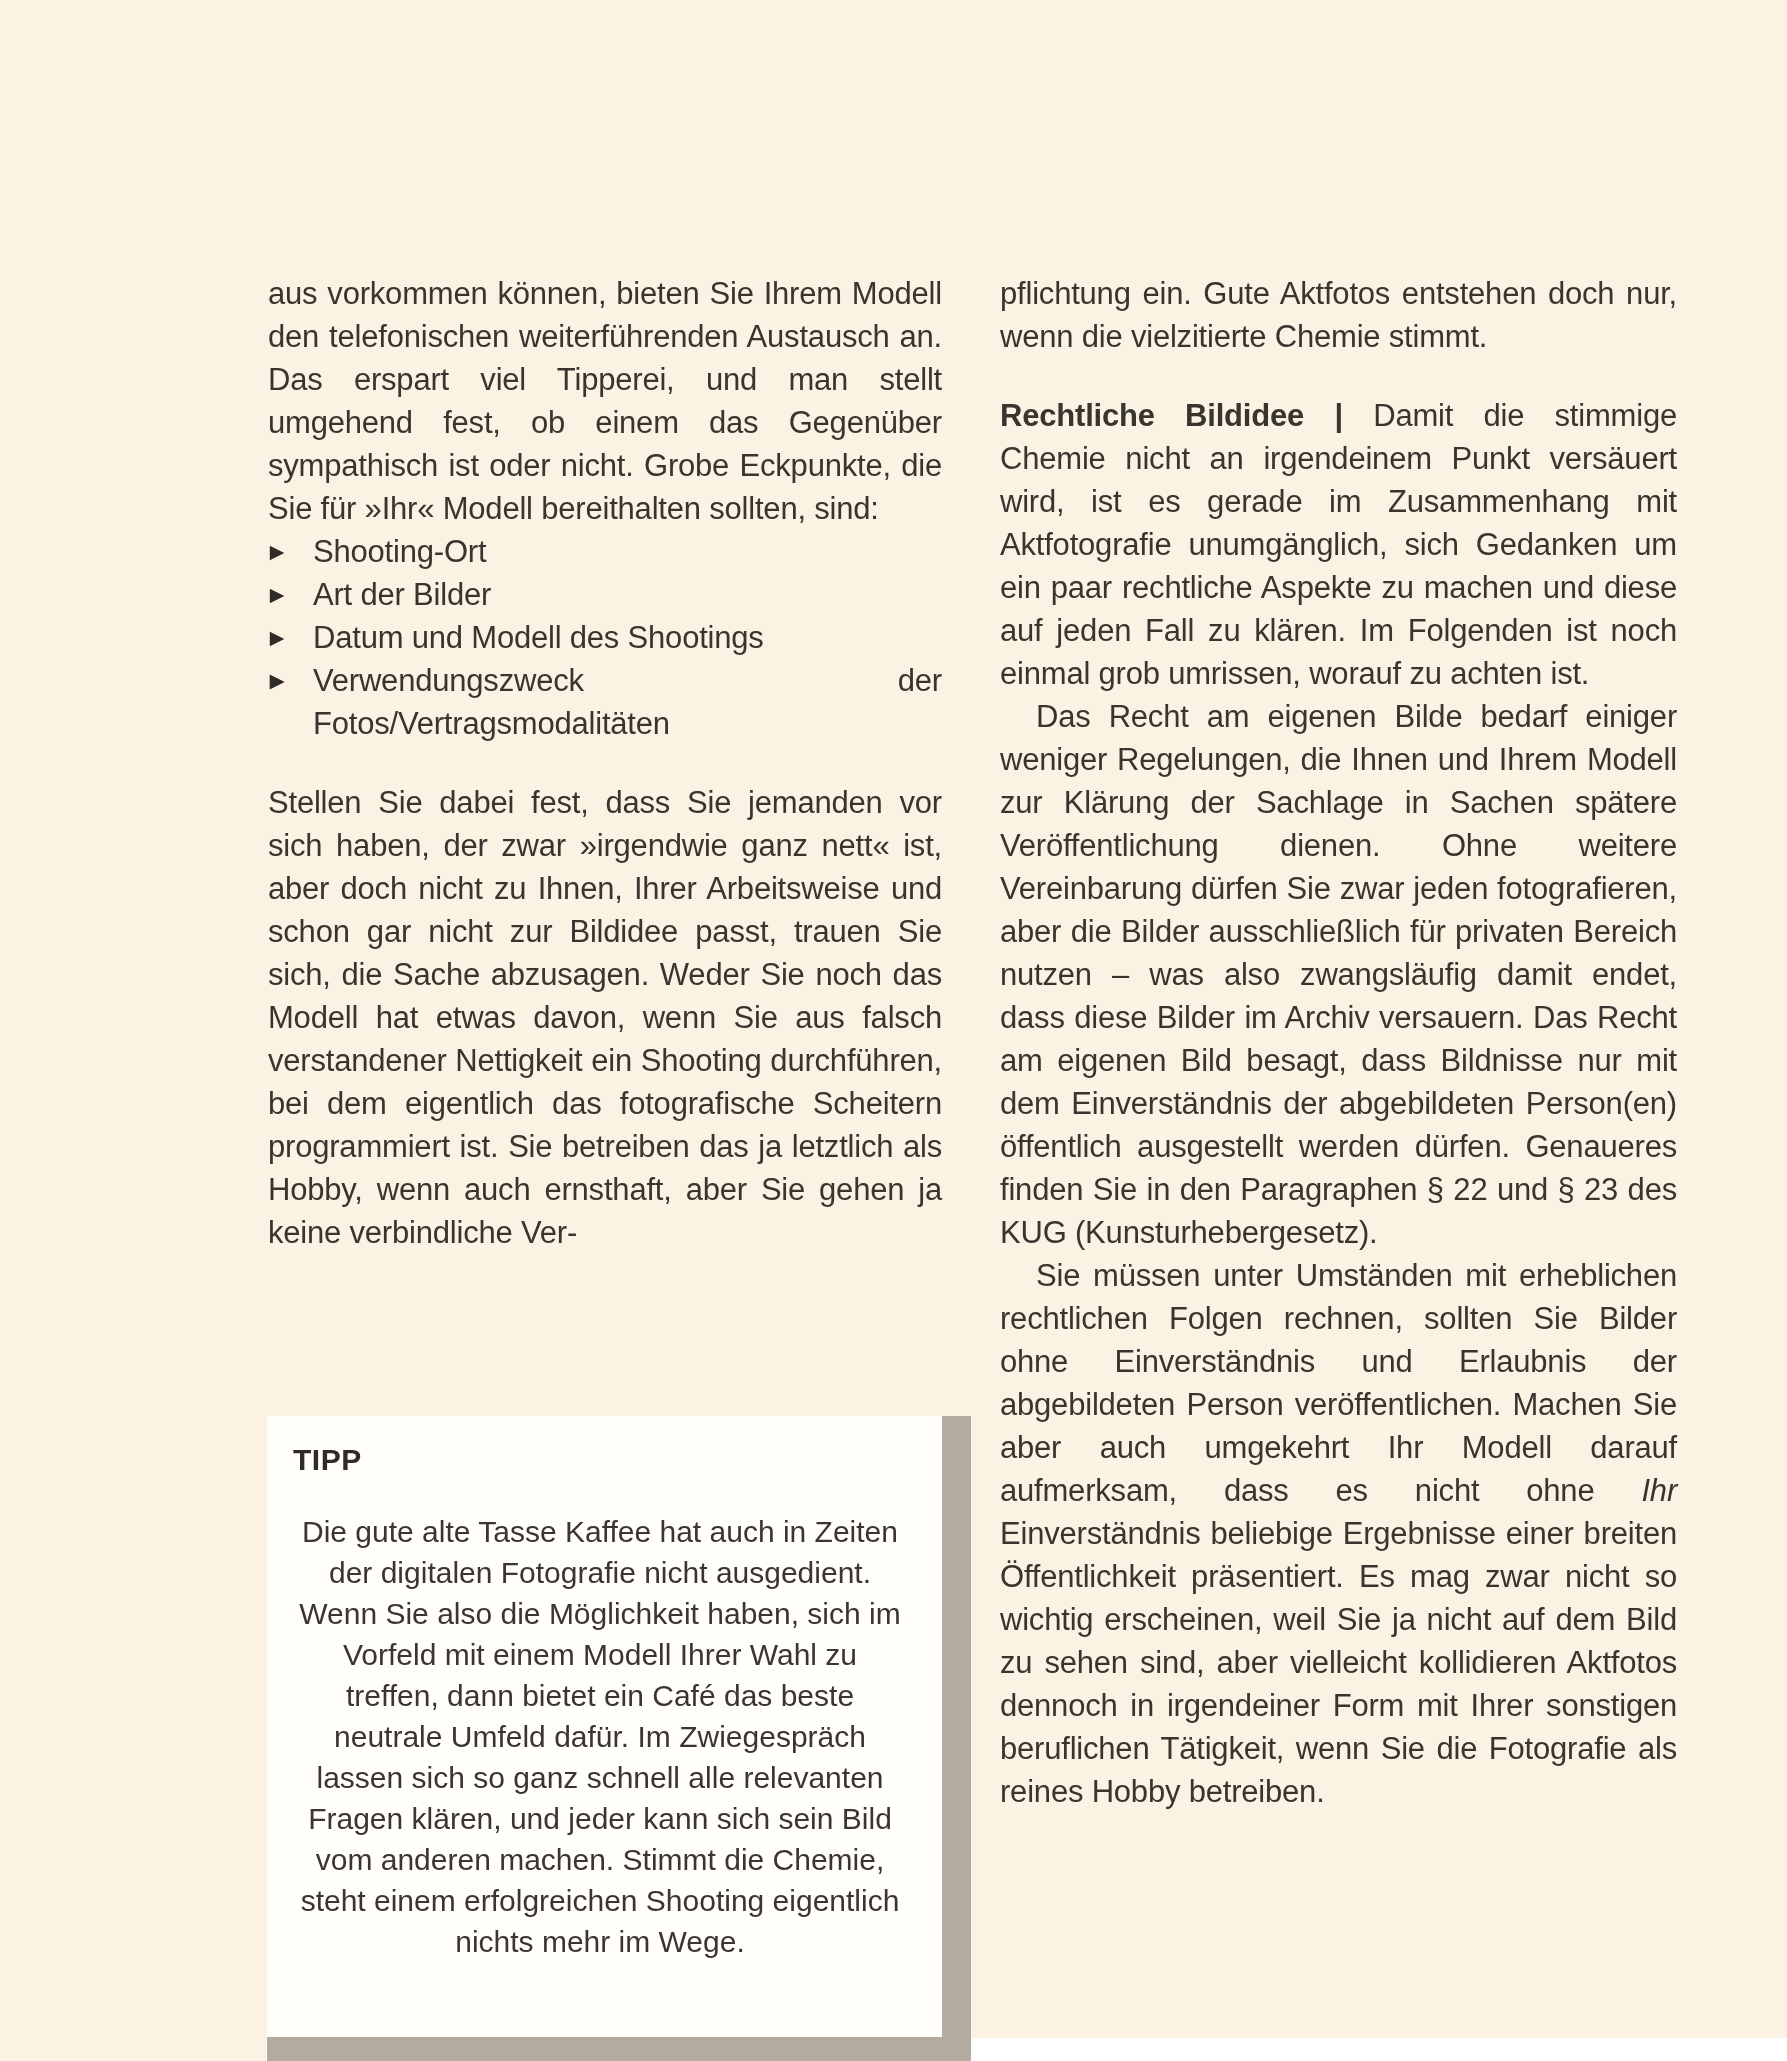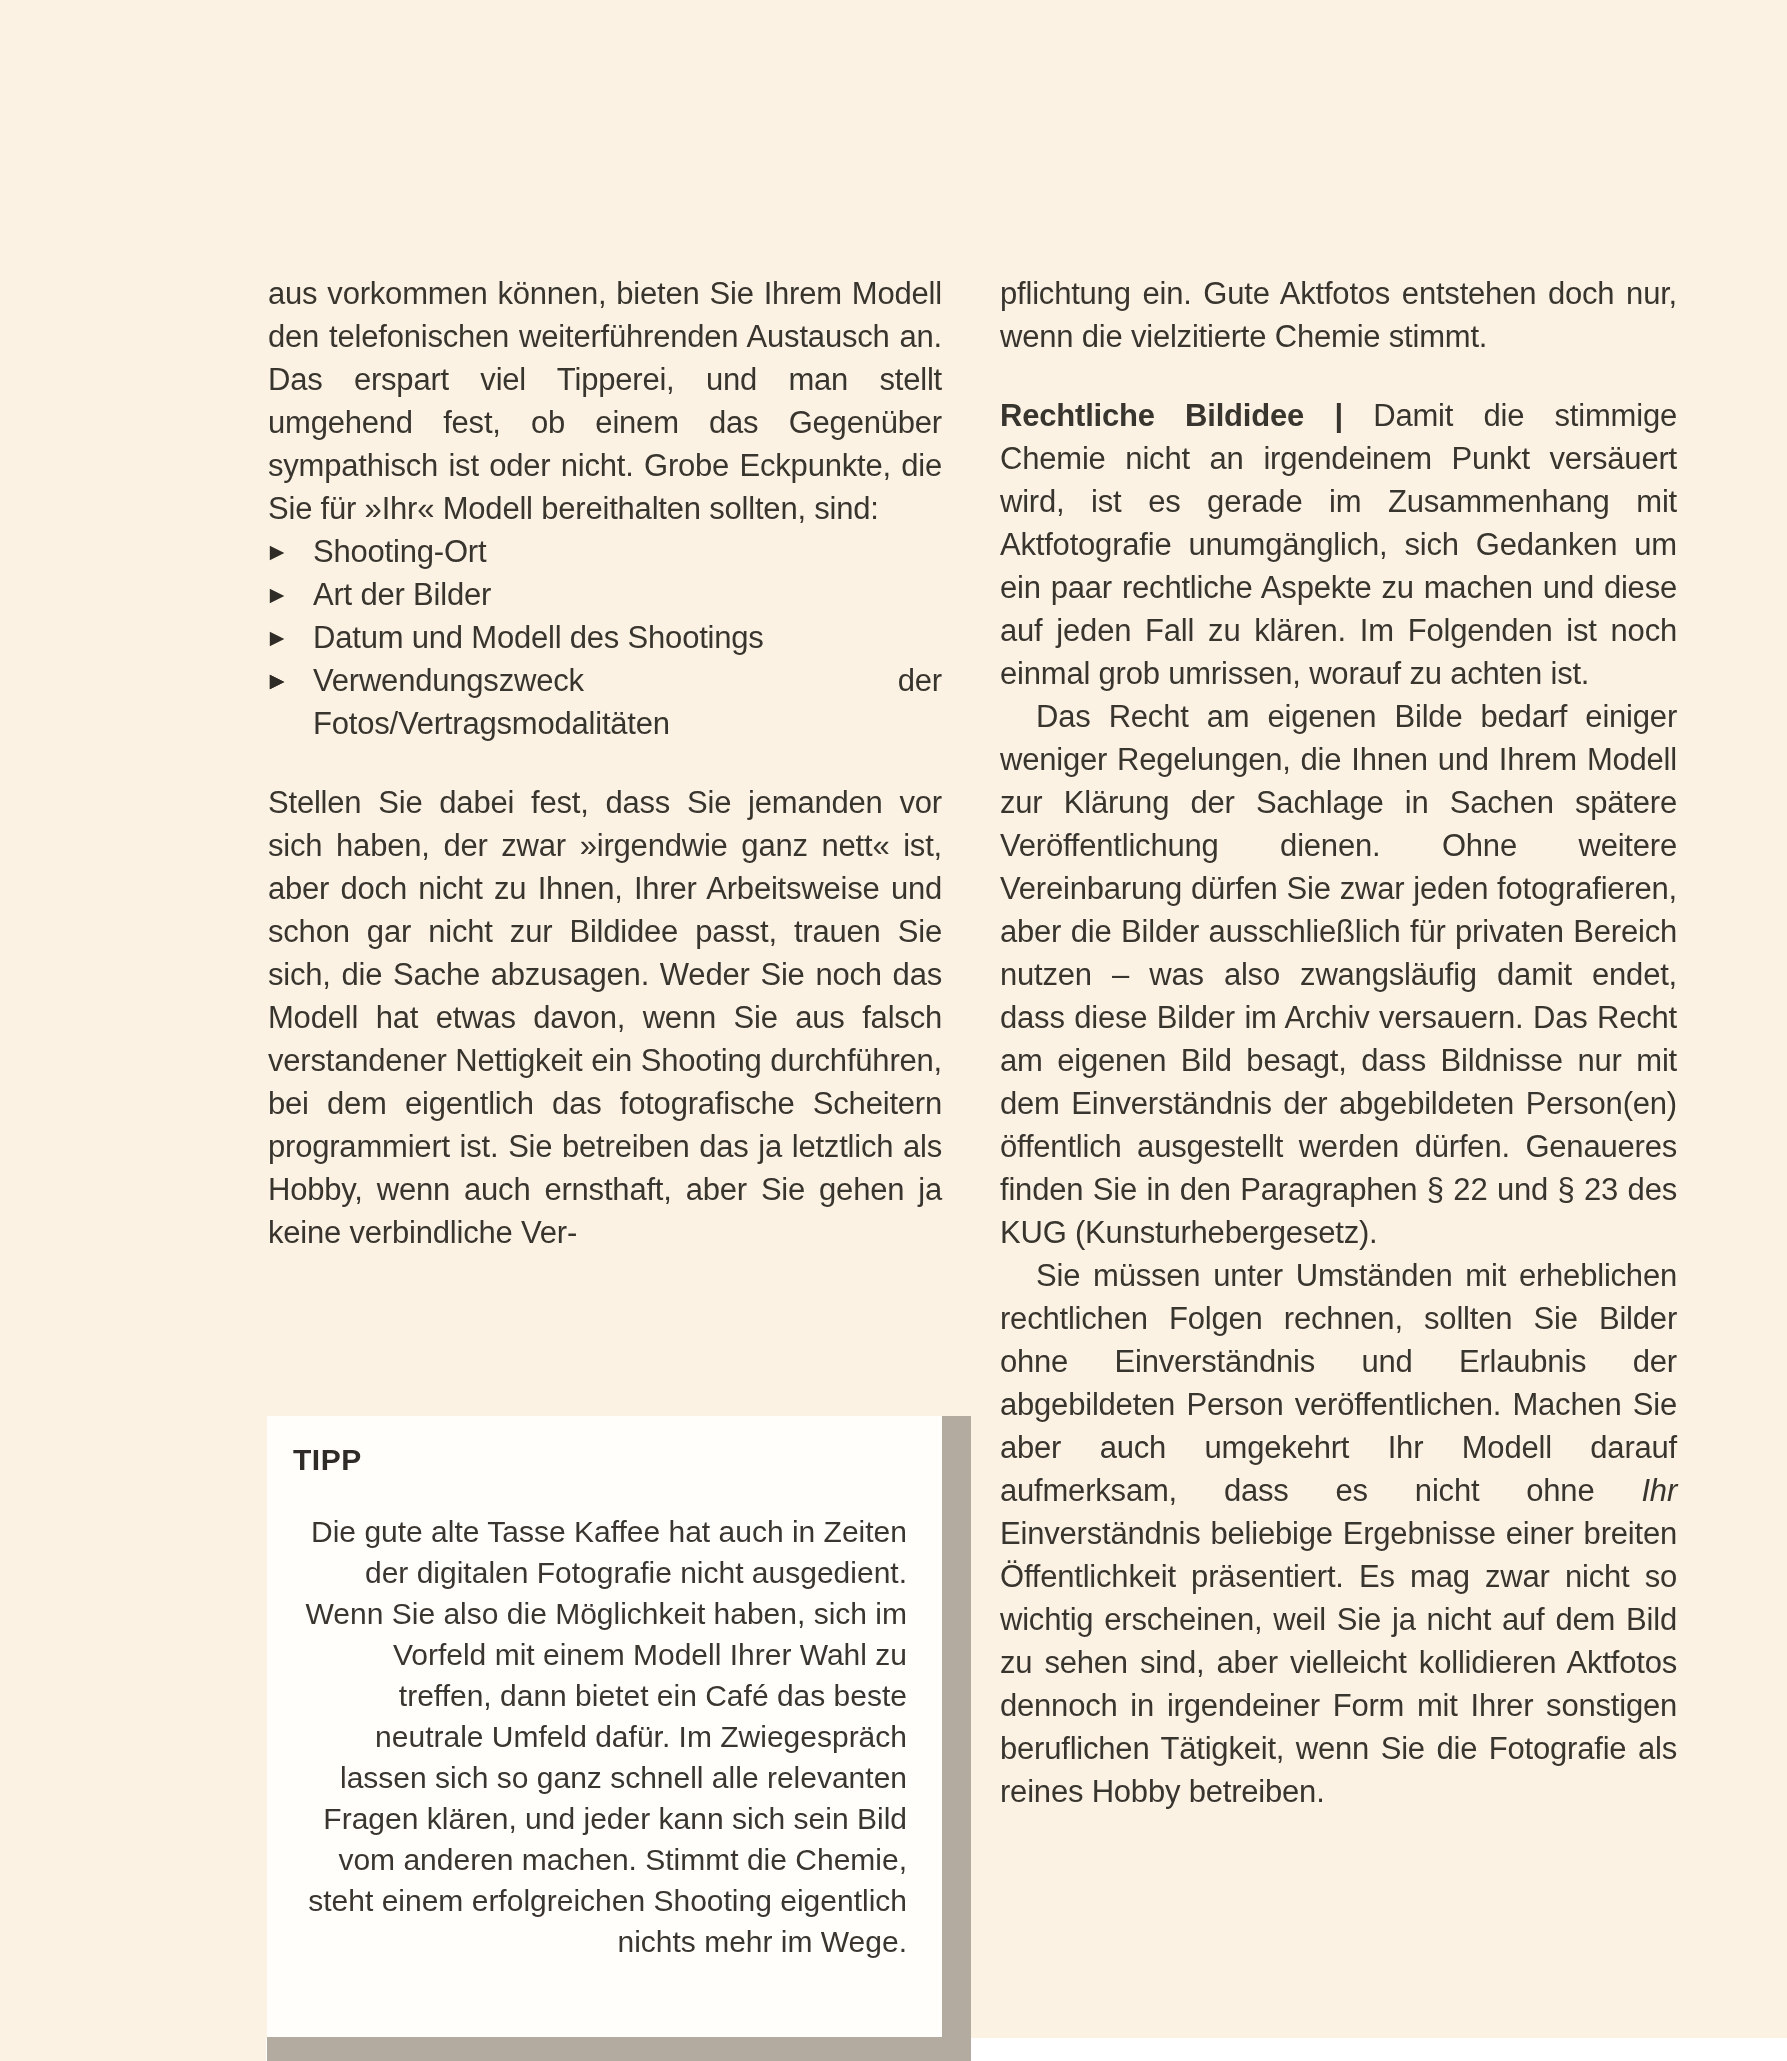--- a/index.html
+++ b/index.html
@@ -77,21 +77,21 @@
     font-size: 30px;
     line-height: 33px;
     font-weight: bold;
     letter-spacing: 0.5px;
     color: #2f2b26;
   }
   #tip-body {
     margin: 35px 35px 0 26px;
     font-size: 30px;
     line-height: 41px;
-    text-align: right;
+    text-align: center;
     color: #3a362f;
   }
 </style>
 </head>
 <body>
 
 <div id="page">
 
   <div id="page-edge"></div>
 

